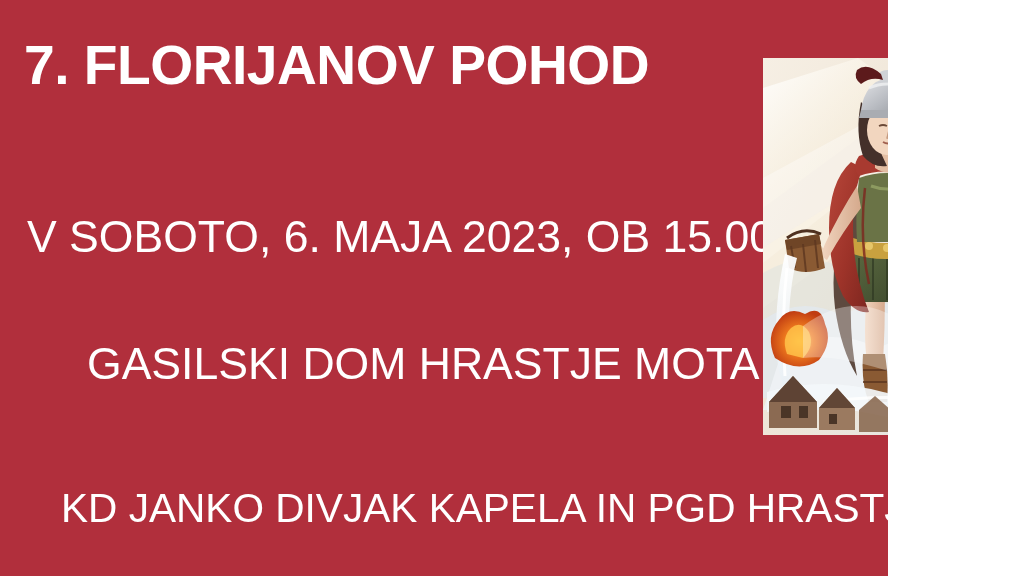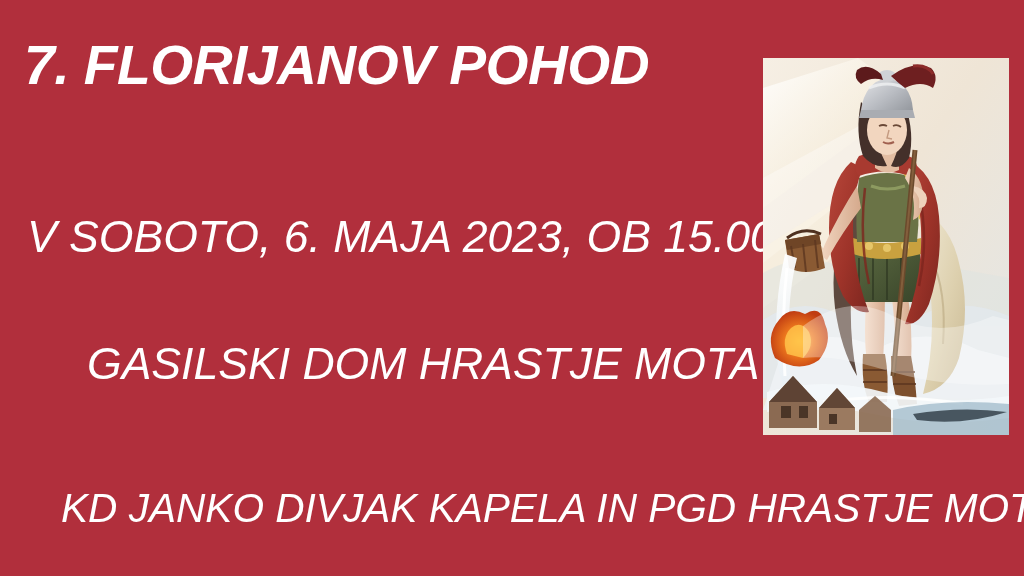--- a/index.html
+++ b/index.html
@@ -2,26 +2,25 @@
 <html><head>
 <meta charset="utf-8">
 <style>
   html, body {
     margin: 0;
     padding: 0;
     background: #ffffff;
   }
   #poster {
     position: relative;
-    width: 1024px;
+    width: 888px;
     height: 576px;
     overflow: hidden;
     background: #b12f3c;
     font-family: "Liberation Sans", sans-serif;
-    font-style: italic;
     -webkit-font-smoothing: antialiased;
   }
 
   
   .title {
     position: absolute;
     left: 24px;
     top: 36px;
     color: #ffffff;
     font-family: "Liberation Sans", sans-serif;

